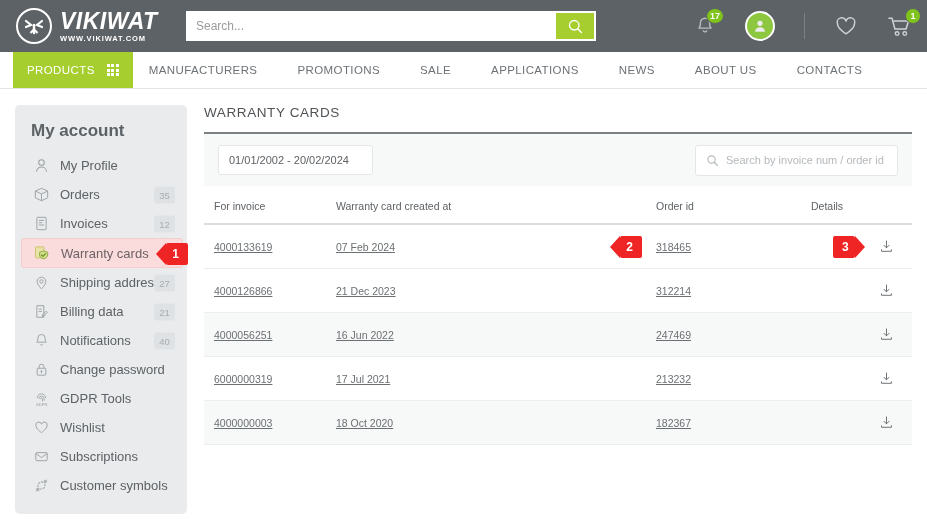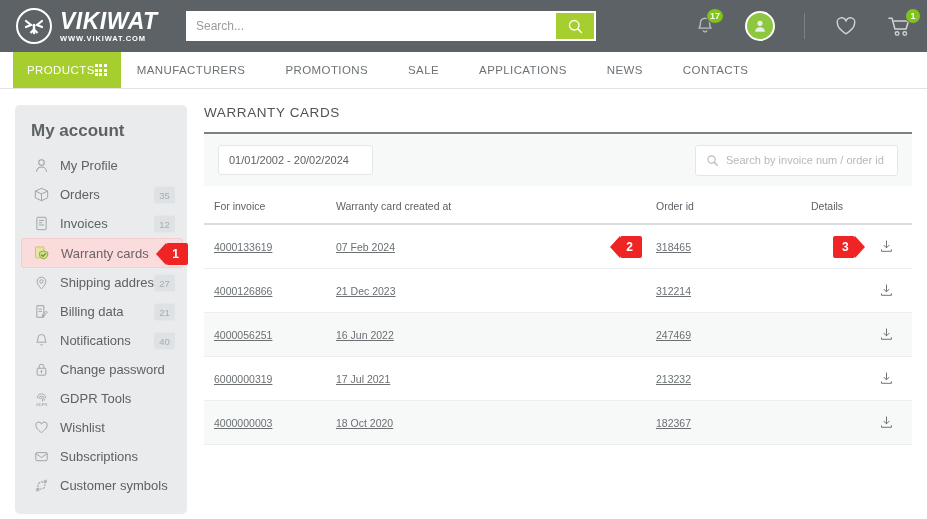--- a/index.html
+++ b/index.html
@@ -81,21 +81,21 @@
   
   .navbar {
     position: absolute; left: 0; top: 52px;
     width: 927px; height: 37px;
     background: #ffffff;
     border-bottom: 1px solid #e3e3e3;
     display: flex; align-items: stretch;
   }
   .nav-products {
     background: #a6ce2e; color: #ffffff;
-    display: flex; align-items: center; 
+    display: flex; align-items: center; gap: 12px;
     padding: 0 14px 0 14px;
     font-size: 11.5px; letter-spacing: 0.4px;
     cursor: pointer; margin-left: 13px;
   }
   .grid-icon {
     display: grid; grid-template-columns: repeat(3, 3px);
     grid-template-rows: repeat(3, 3px); gap: 1.5px;
   }
   .grid-icon i { background: #ffffff; display: block; width: 3px; height: 3px; }
   .nav-links { display: flex; align-items: center; gap: 8px; }
@@ -310,20 +310,21 @@
         <i></i>
         <i></i>
     </span>
   </div>
   <div class="nav-links">
     <div class="nav-link">MANUFACTURERS</div>
     <div class="nav-link">PROMOTIONS</div>
     <div class="nav-link">SALE</div>
     <div class="nav-link">APPLICATIONS</div>
     <div class="nav-link">NEWS</div>
+    <div class="nav-link">ABOUT US</div>
     <div class="nav-link">CONTACTS</div>
   </div>
 </div>
 
 <div class="page">
 
   <div class="sidebar">
     <div class="sidebar-title">My account</div>
 
     <div class="sb-item">

